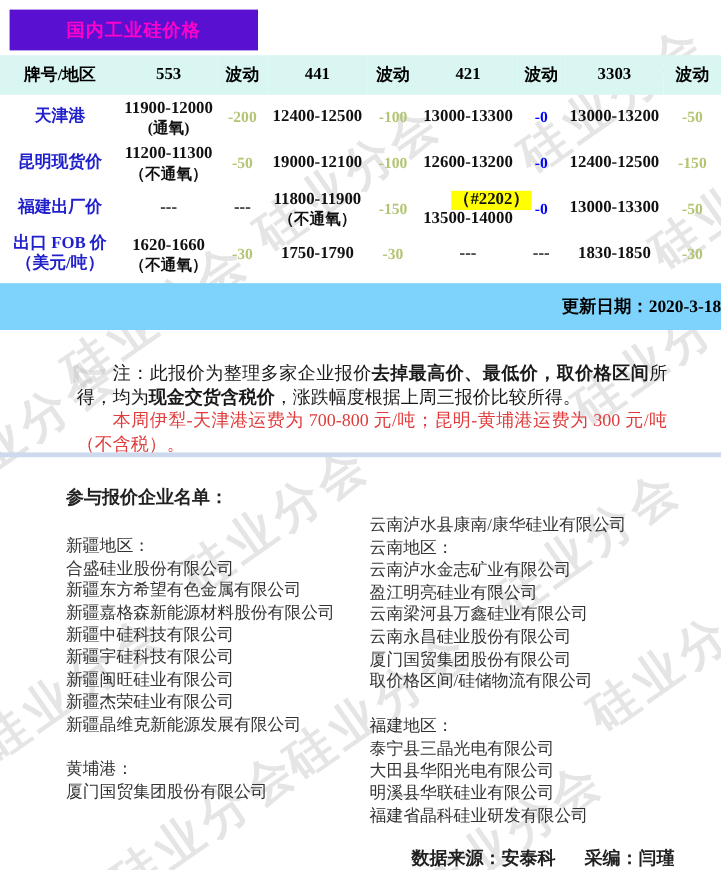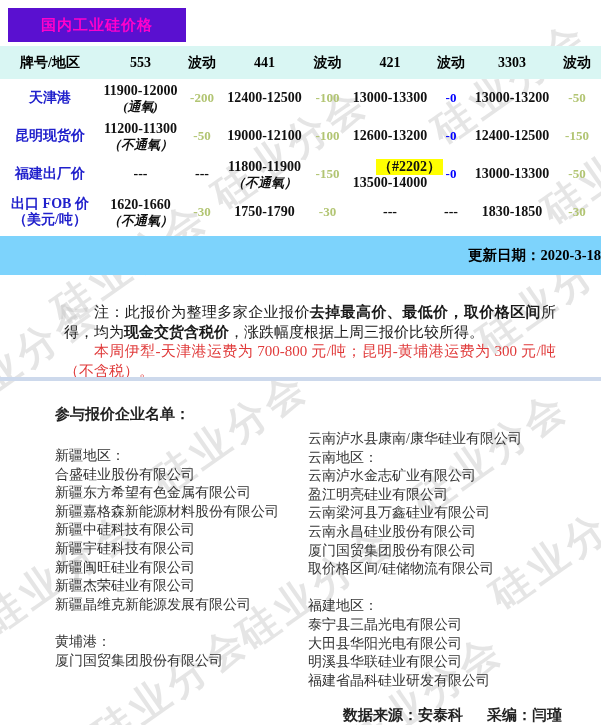--- a/index.html
+++ b/index.html
@@ -16,33 +16,33 @@
     color:rgba(186,186,186,0.38);
   }
   .wm-1{left:40px;top:235px;} .wm-2{left:-70px;top:330px;} .wm-3{left:200px;top:120px;}
   .wm-4{left:420px;top:55px;} .wm-5{left:465px;top:265px;} .wm-6{left:140px;top:405px;}
   .wm-7{left:400px;top:425px;} .wm-8{left:-30px;top:545px;} .wm-9{left:225px;top:560px;}
   .wm-10{left:478px;top:520px;} .wm-11{left:80px;top:660px;} .wm-12{left:335px;top:668px;}
   .wm-13{left:530px;top:135px;}
   .content { position:relative; z-index:1; }
   
   .banner {
-    margin:8px 0 0 8px; width:178px; height:34px; background:#5a10d0;
+    margin:8px 0 0 8px; width:207px; height:34px; background:#5a10d0;
     display:flex; align-items:center; justify-content:center;
     color:#ff00cc; font-weight:bold; font-size:15px; letter-spacing:1px;
   }
   
   table.price-table { width:601px; border-collapse:collapse; table-layout:fixed; margin-top:4px; }
   .price-table th, .price-table td { text-align:center; vertical-align:middle; padding:0; }
   .price-table thead tr { background:#d9f6f3; height:33px; }
   .price-table th { font-size:14px; font-weight:bold; color:#000; }
   .price-table tbody tr { height:38px; background:transparent; }
   td.rowlabel { color:#2020cc; font-weight:bold; font-size:14px; line-height:16px; }
   .cell-main { font-weight:bold; font-size:14px; line-height:16px; }
-  .cell-sub  { font-weight:bold; font-size:13px; line-height:15px;font-style:italic; }
+  .cell-sub  { font-weight:bold; font-size:13px; line-height:15px; }
   td.c-price { color:#111; }
   td.c-down .cell-main { color:#b2c573; font-size:13px; }
   td.c-zero .cell-main { color:#0000ff; font-size:13px; }
   td.c-dash .cell-main { color:#111; }
   .hl { display:inline-block; background:#ffff00; padding:0 2px; font-weight:bold; font-size:14px; line-height:16px;margin-left:27px; }
   
   .update-strip {
     margin-top:5px; height:39px; background:#7dd3fc;
     display:flex; align-items:center; justify-content:flex-end;
     font-weight:bold; font-size:14.5px; color:#000;

